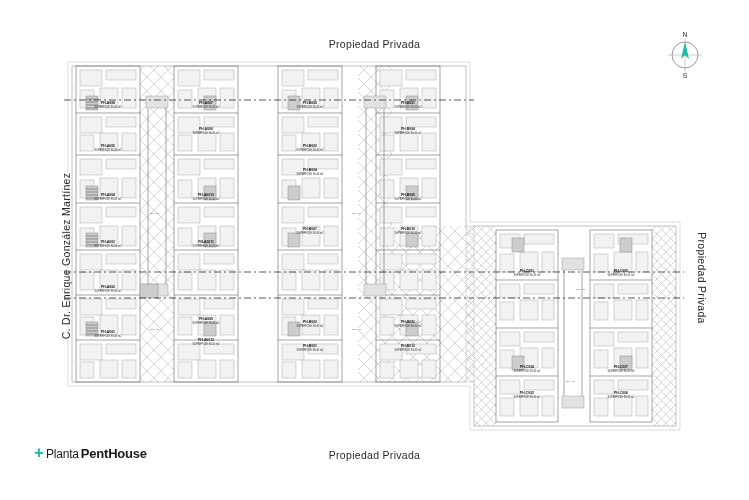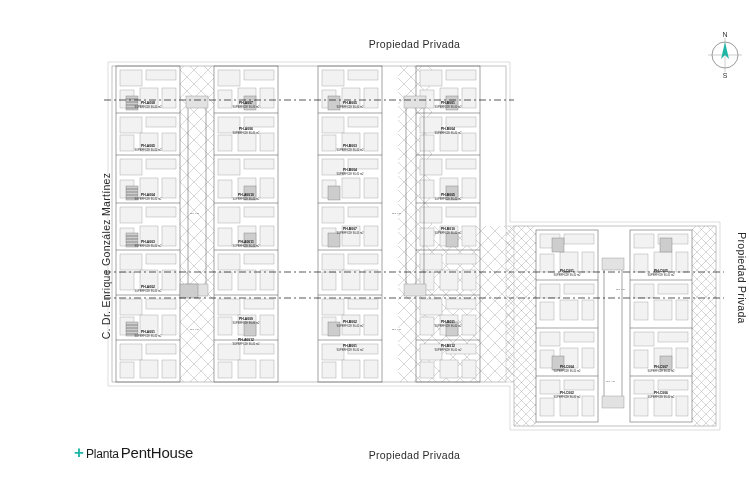--- a/index.html
+++ b/index.html
@@ -11,21 +11,20 @@
     width: 749px;
     height: 500px;
     position: relative;
     overflow: hidden;
     font-family: "Liberation Sans", sans-serif;
     color: #1a1a1a;
   }
   .stage {
     position: absolute;
     inset: 0;
-    margin-left: 40px;
   }
 
   
   .lbl {
     position: absolute;
     font-size: 10.5px;
     letter-spacing: 0.3px;
     color: #2b2b2b;
     white-space: nowrap;
   }
@@ -56,22 +55,22 @@
     font-size: 17px;
     font-weight: bold;
     line-height: 1;
   }
   .title-a {
     font-size: 12px;
     font-weight: normal;
     letter-spacing: -0.2px;
   }
   .title-b {
-    font-size: 15px;
-    font-weight: normal;
+    font-size: 13px;
+    font-weight: bold;
     letter-spacing: -0.2px;
   }
 
   
   .compass {
     position: absolute;
     left: 662px;
     top: 32px;
     width: 46px;
     height: 46px;

